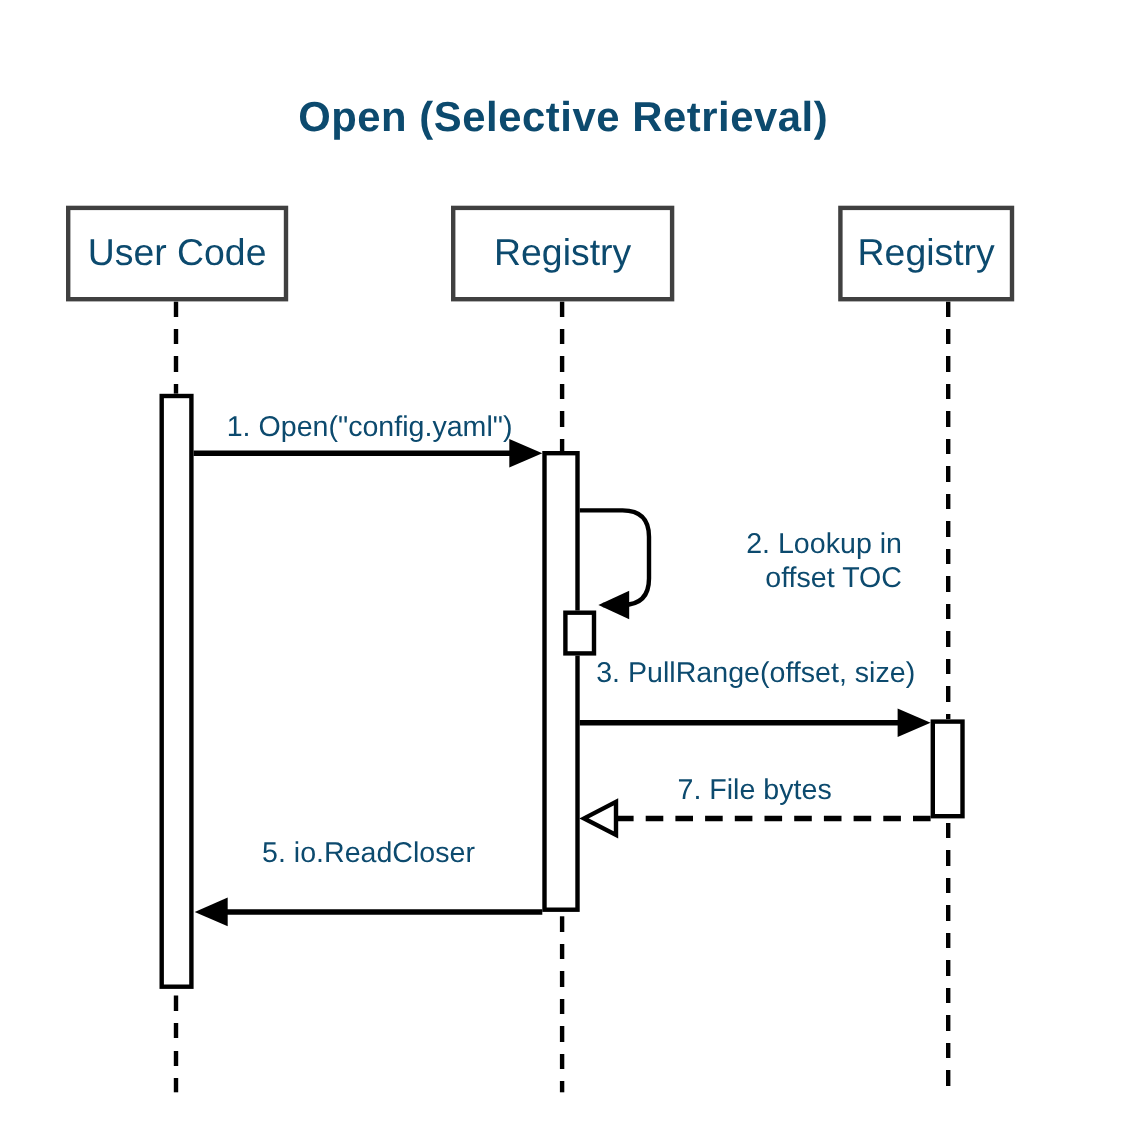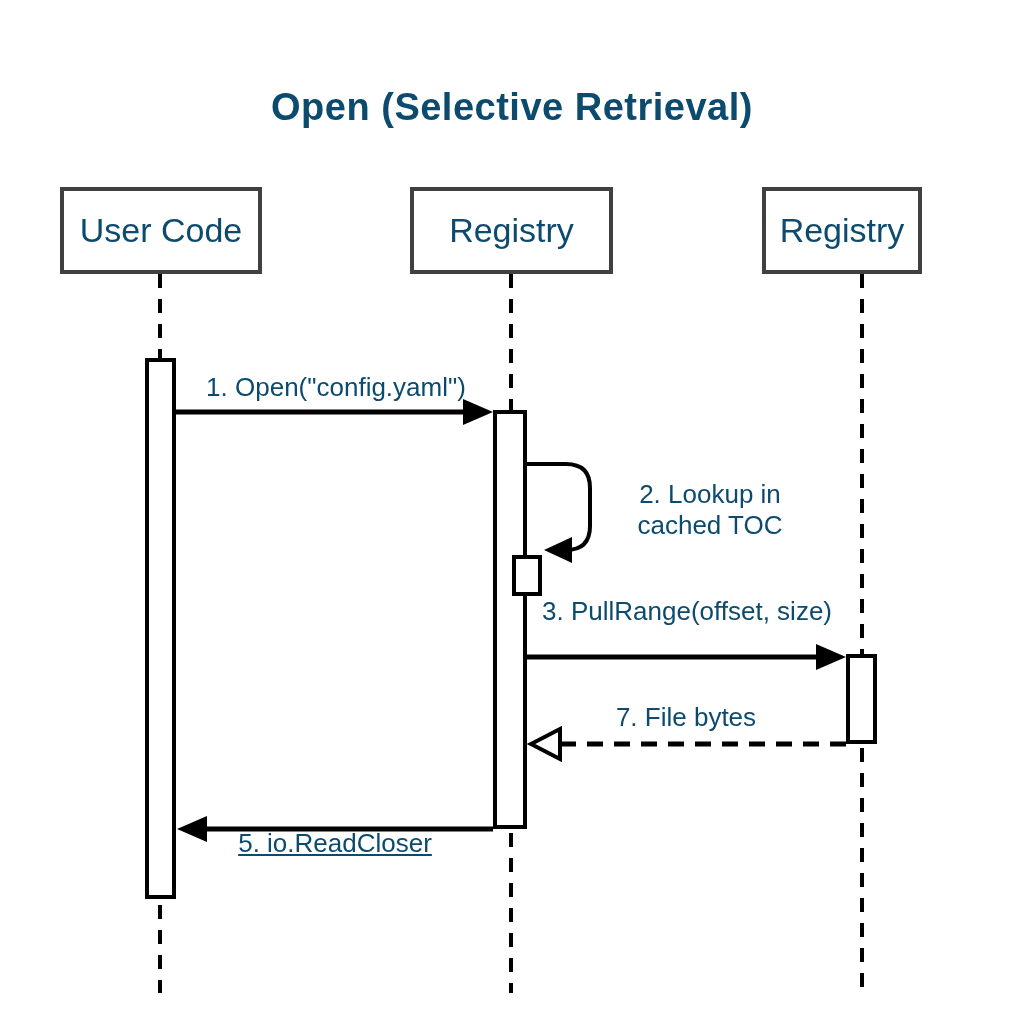--- a/index.html
+++ b/index.html
@@ -57,21 +57,21 @@
     pointer-events: none;
   }
   .msg-label {
     position: absolute;
     font-size: 26px;
     text-align: center;
     white-space: nowrap;
     z-index: 5;
     line-height: 31px;
   }
-  .msg-label.left-align { text-align: center; }
+  .msg-label.left-align { text-align: right; }
   .bottom-artifact {
     position: absolute;
     left: 25px; right: 25px;
     top: 1016px; height: 7px;
     background: repeating-linear-gradient(to right, rgba(0,0,0,0.08) 0 3px, transparent 3px 8px);
     z-index: 0;
   }
 </style>
 </head>
 <body>
@@ -117,24 +117,24 @@
     <polygon points="531,712 560,697 560,727" fill="#ffffff" stroke="#000" stroke-width="4"></polygon>
 
     <line x1="493" y1="797" x2="206" y2="797" stroke="#000" stroke-width="5"></line>
     <polygon points="177,797 207,784 207,810" fill="#000"></polygon>
   </svg>
 
   <div class="msg-label" style="left:176px; top:340px; width:320px;">1. Open("config.yaml")</div>
 
   <div class="msg-label left-align" style="left:600px; top:447px; width:220px;">
     <div>2. Lookup in</div>
-    <div>cached TOC</div>
+    <div>offset TOC</div>
   </div>
 
   <div class="msg-label" style="left:527px; top:564px; width:320px;">3. PullRange(offset, size)</div>
 
   <div class="msg-label" style="left:556px; top:670px; width:260px;">7. File bytes</div>
 
-  <div class="msg-label" style="left:175px; top:796px; width:320px;text-decoration:underline;">5. io.ReadCloser</div>
+  <div class="msg-label" style="left:175px; top:728px; width:320px;">5. io.ReadCloser</div>
 
   <div class="bottom-artifact"></div>
 
 </div>
 
 </body></html>

